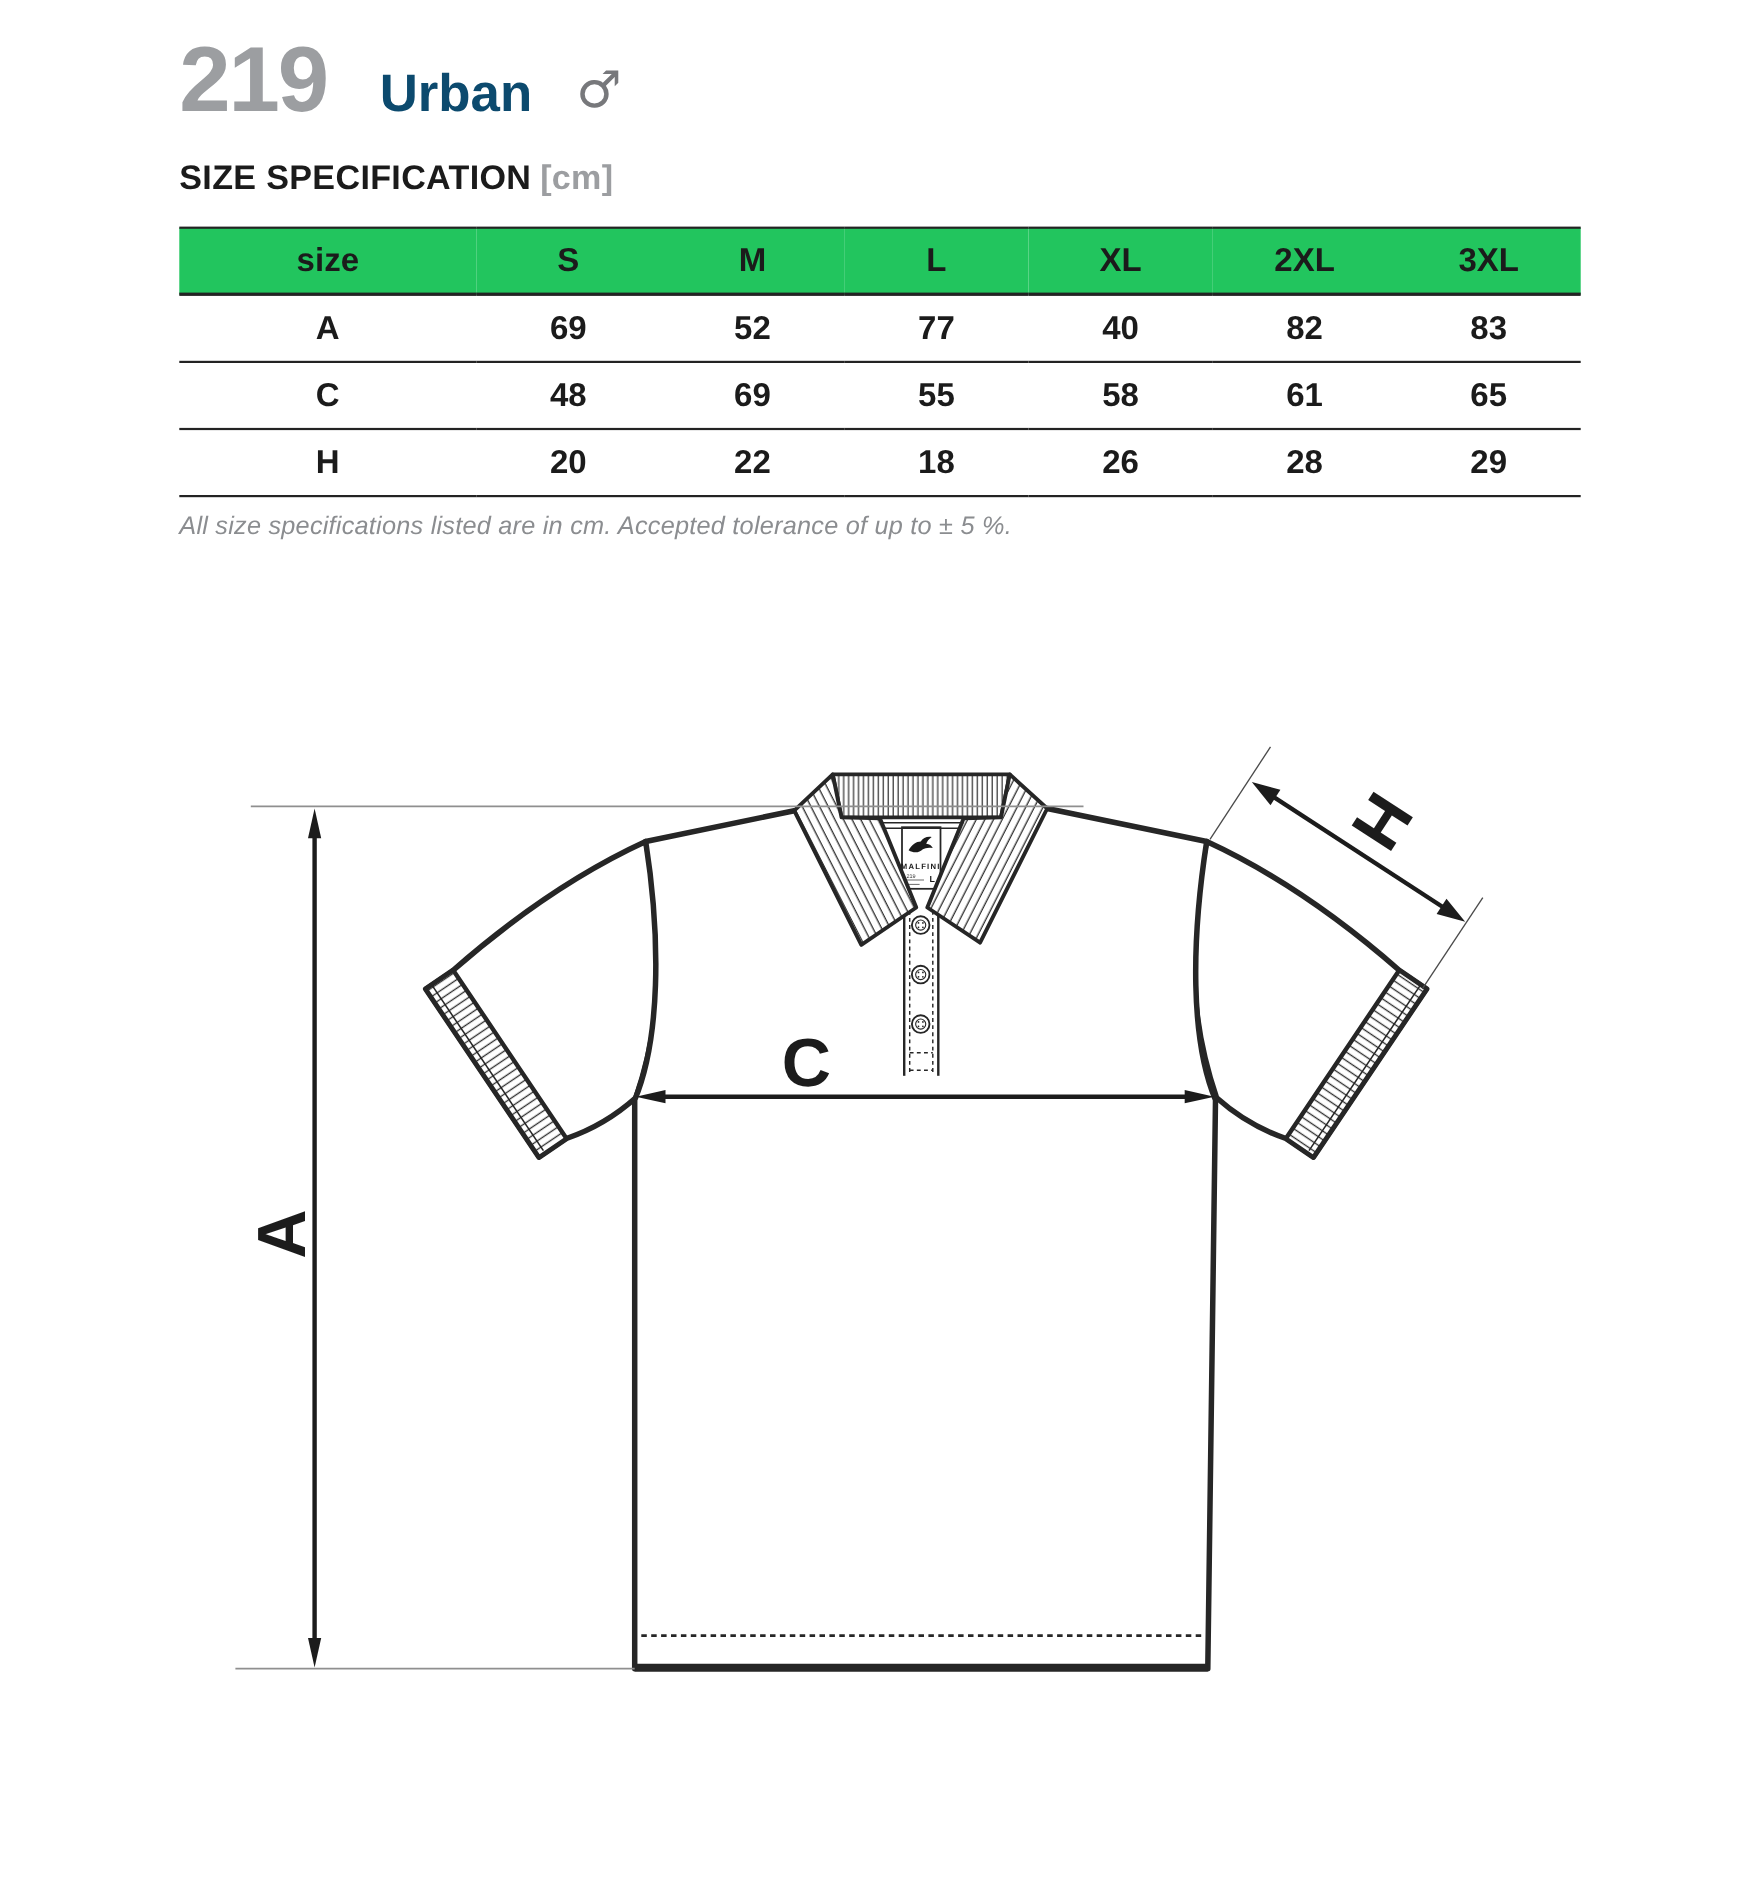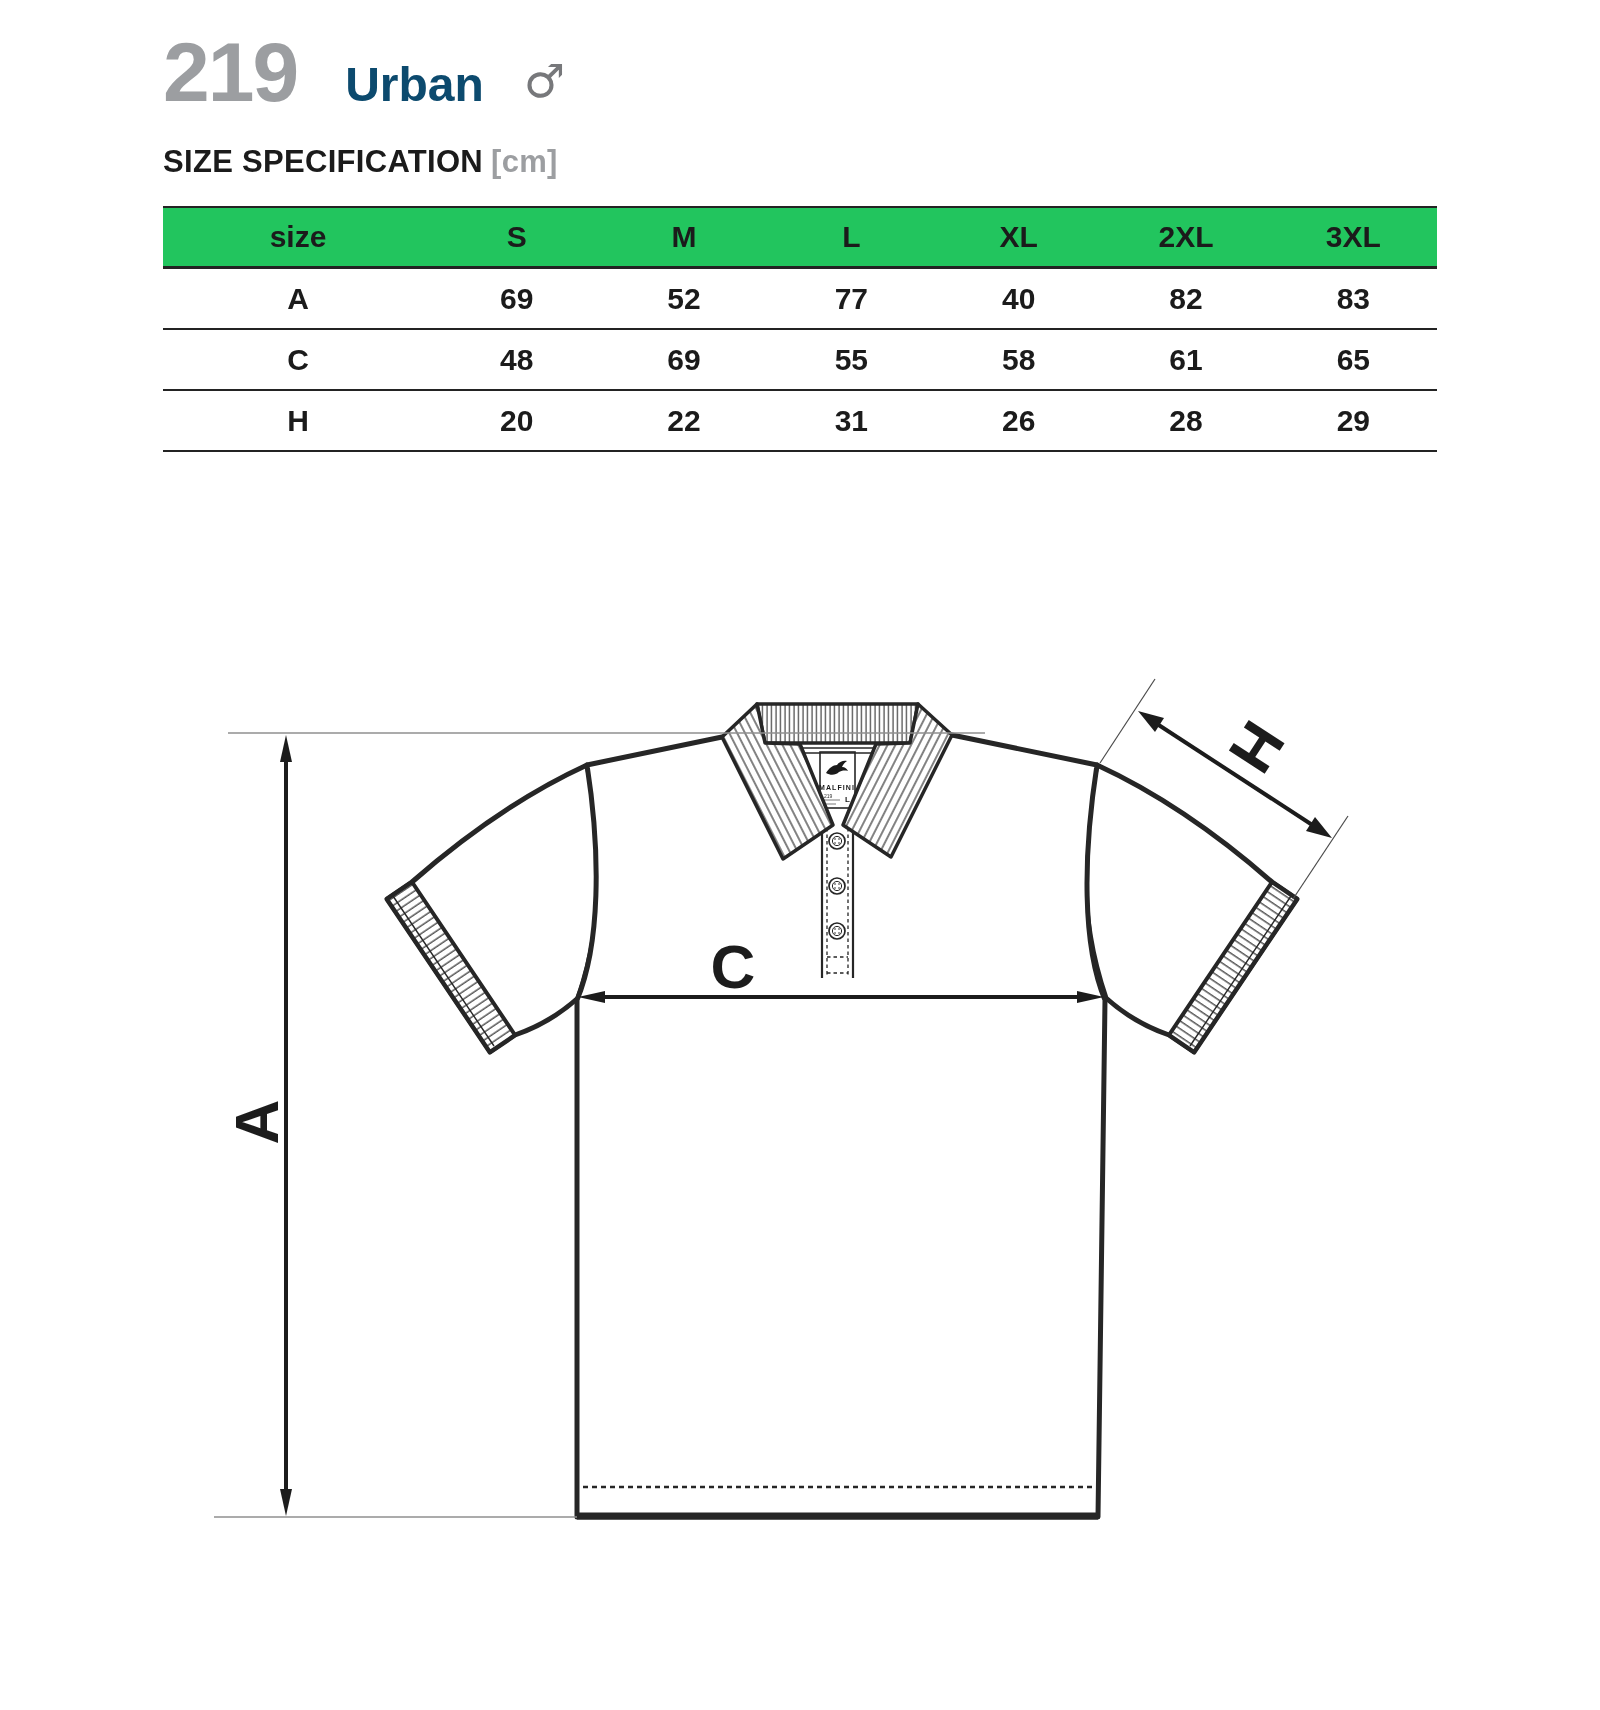--- a/index.html
+++ b/index.html
@@ -75,28 +75,29 @@
         <td>69</td>
         <td>55</td>
         <td>58</td>
         <td>61</td>
         <td>65</td>
       </tr>
       <tr>
         <td>H</td>
         <td>20</td>
         <td>22</td>
-        <td>31</td>
+        <td>18</td>
         <td>26</td>
         <td>28</td>
         <td>29</td>
       </tr>
     </tbody>
   </table>
 
+  <div class="note">All size specifications listed are in cm. Accepted tolerance of up to ± 5 %.</div>
 </div>
 
 <svg class="diagram" width="1600" height="1710" viewBox="0 0 1600 1710">
   <defs>
     <pattern id="ribV" patternUnits="userSpaceOnUse" width="4.5" height="10">
       <line x1="2" y1="0" x2="2" y2="10" stroke="#2e2e2e" stroke-width="1.1"></line>
     </pattern>
     <pattern id="hatchL" patternUnits="userSpaceOnUse" width="7" height="10" patternTransform="rotate(-27)">
       <line x1="2" y1="0" x2="2" y2="10" stroke="#2e2e2e" stroke-width="1.2"></line>
     </pattern>

